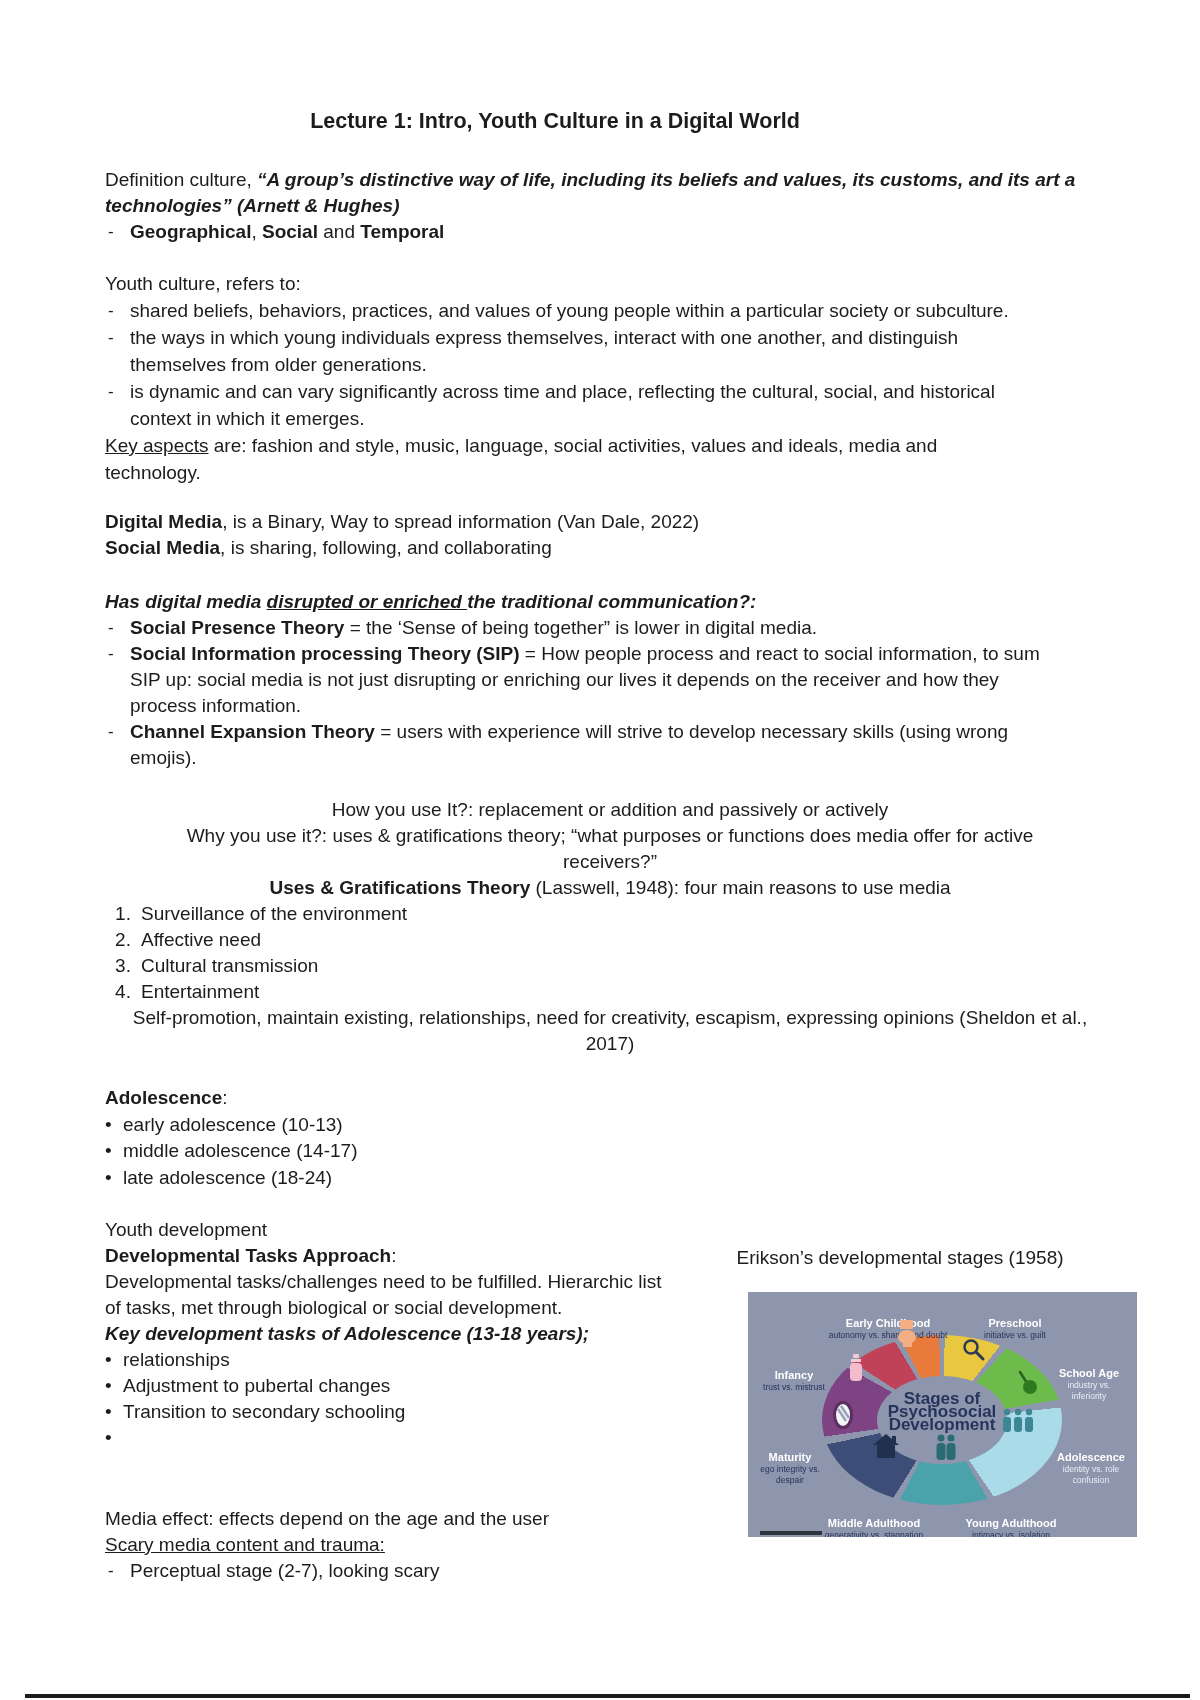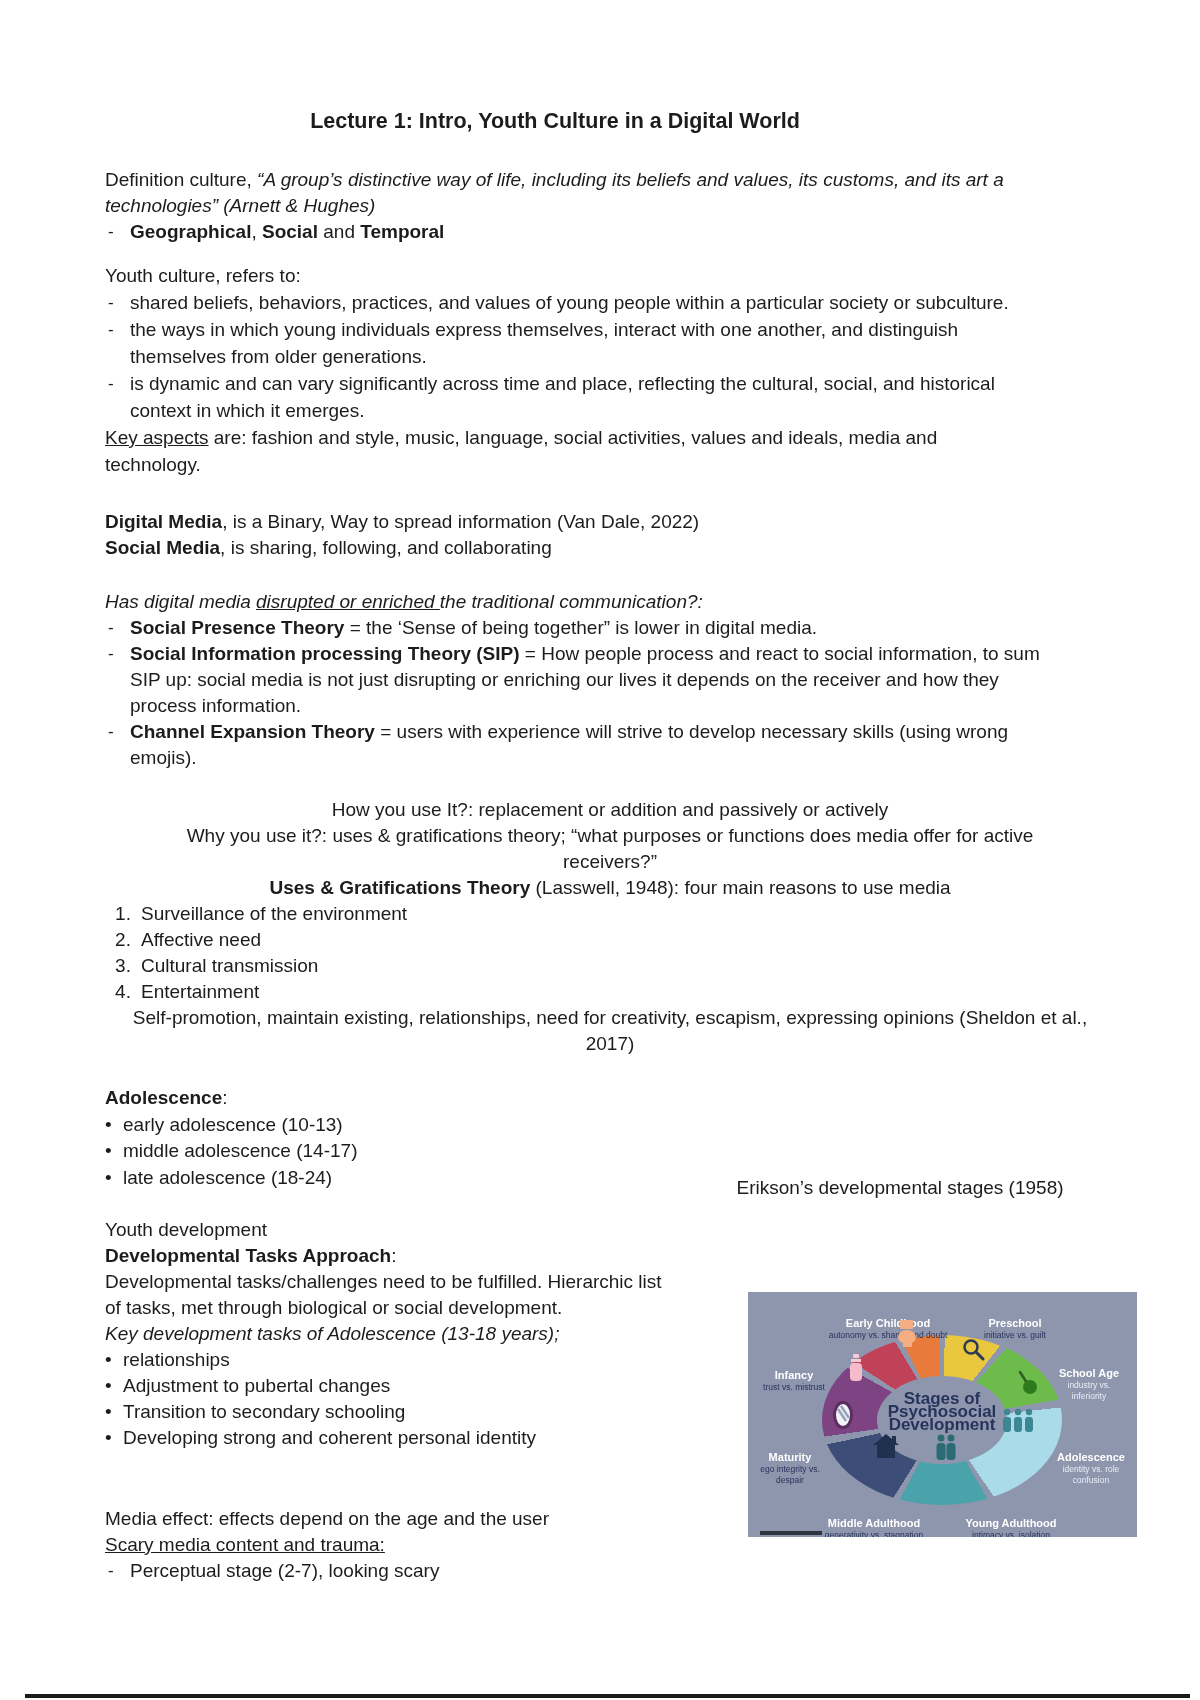--- a/index.html
+++ b/index.html
@@ -7,24 +7,24 @@
         font-family:"Liberation Sans",sans-serif;color:#1c1c1c;padding-left:44px;}
   .doc-title{position:absolute;left:105px;top:106px;width:900px;margin:0;text-align:center;
              font-size:21.5px;line-height:30px;font-weight:bold;}
   .blk{position:absolute;left:105px;width:1010px;font-size:19px;line-height:26px;}
   .line{white-space:nowrap;}
   .row{display:flex;}
   .row .marker{flex:none;}
   .dash .marker{width:22px;padding-left:3px;font-size:17px;}
   .bullet .marker{width:18px;}
   .num .marker{width:36px;}
-  .it{font-style:italic;}
+  .it{font-style:italic;font-weight:bold;}
   .bd{font-weight:bold;}
   .un{text-decoration:underline;}
-  .caption{position:absolute;left:700px;top:1176px;width:400px;text-align:center;
+  .caption{position:absolute;left:700px;top:1246px;width:400px;text-align:center;
            font-size:19px;line-height:24px;}
   
   .diagram{position:absolute;left:748px;top:1292px;width:389px;height:245px;overflow:hidden;}
   .ring{position:absolute;left:74px;top:43px;width:240px;height:170px;border-radius:50%;}
   .hole{position:absolute;left:129px;top:84px;width:130px;height:88px;border-radius:50%;}
   .center-title{position:absolute;left:119px;top:100px;width:150px;text-align:center;
                 font-size:17px;line-height:13px;font-weight:bold;color:#26335a;}
   .stage-label{position:absolute;text-align:center;transform:translateX(-50%);}
   .stage-label .nm{font-size:11px;line-height:13px;font-weight:bold;color:#ffffff;white-space:nowrap;margin-top:19px;}
   .stage-label .cr{font-size:8.5px;line-height:10.5px;color:#26335a;white-space:nowrap;}
@@ -44,21 +44,21 @@
 
   <div class="blk" style="top:167px;">
     <div class="line"><span>Definition culture, </span><span class="it">“A group’s distinctive way of life, including its beliefs and values, its customs, and its art a</span></div>
     <div class="line it">technologies” (Arnett &amp; Hughes)</div>
     <div class="row dash">
       <span class="marker">-</span>
       <span class="text line"><span class="bd">Geographical</span><span>, </span><span class="bd">Social</span><span> and </span><span class="bd">Temporal</span></span>
     </div>
   </div>
 
-  <div class="blk" style="top:262px;line-height:27px;">
+  <div class="blk" style="top:270px;line-height:27px;">
     <div class="line">Youth culture, refers to:</div>
     <div class="row dash">
       <span class="marker">-</span>
       <span class="text"><span class="line">shared beliefs, behaviors, practices, and values of young people within a particular society or subculture.</span></span>
     </div>
     <div class="row dash">
       <span class="marker">-</span>
       <span class="text">
         <div class="line">the ways in which young individuals express themselves, interact with one another, and distinguish</div>
         <div class="line">themselves from older generations.</div>
@@ -159,21 +159,20 @@
     <div class="row bullet">
         <span class="marker">•</span>
         <span class="text line">Adjustment to pubertal changes</span>
       </div>
     <div class="row bullet">
         <span class="marker">•</span>
         <span class="text line">Transition to secondary schooling</span>
       </div>
     <div class="row bullet">
         <span class="marker">•</span>
-        <span class="text line">Developing strong and coherent personal identity</span>
       </div>
   </div>
 
   <div class="blk" style="top:1506px;">
     <div class="line">Media effect: effects depend on the age and the user</div>
     <div class="line"><span class="un"><span>Scary media content and trauma</span><span>:</span></span></div>
     <div class="row dash">
         <span class="marker">-</span>
         <span class="text line">Perceptual stage (2-7), looking scary</span>
       </div>

